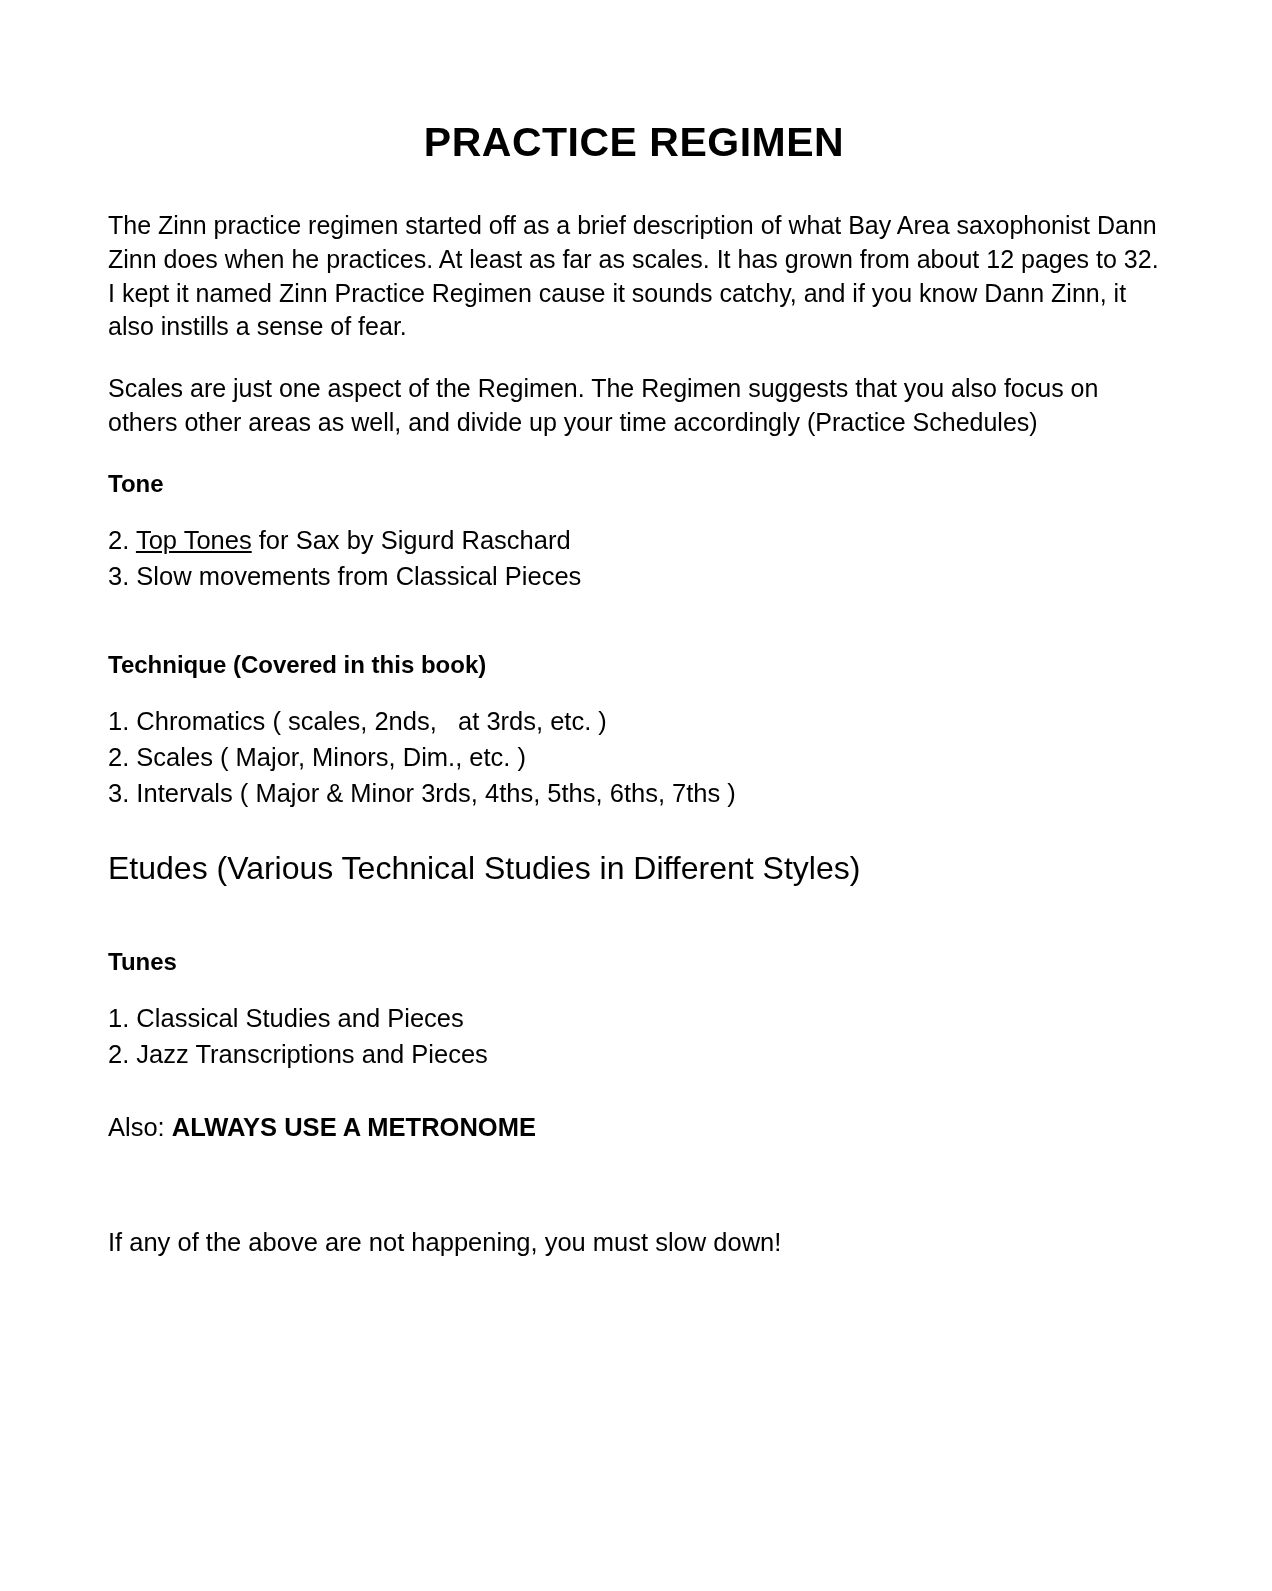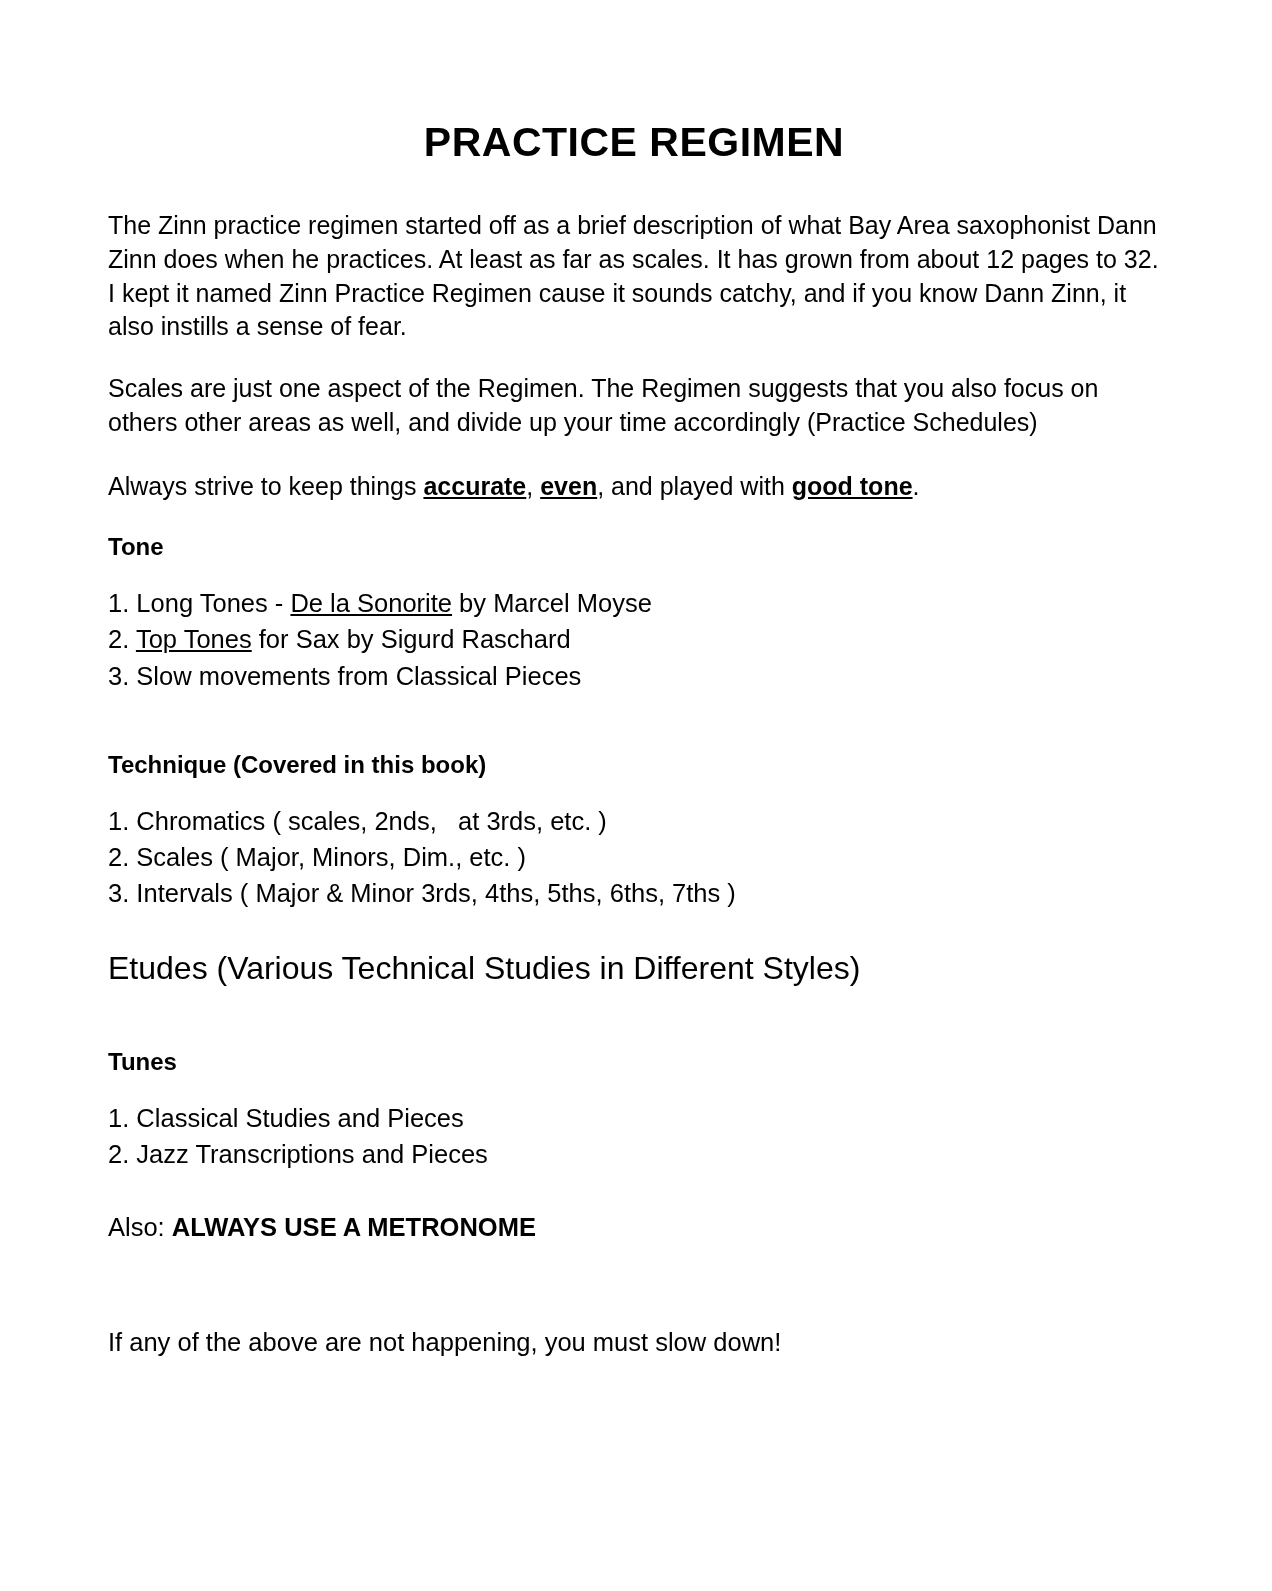--- a/index.html
+++ b/index.html
@@ -90,26 +90,24 @@
 <body>
 
 <div class="page">
 
   <h1 class="doc-title">PRACTICE REGIMEN</h1>
 
   <p class="para">The Zinn practice regimen started off as a brief description of what Bay Area saxophonist Dann Zinn does when he practices. At least as far as scales. It has grown from about 12 pages to 32. I kept it named Zinn Practice Regimen cause it sounds catchy, and if you know Dann Zinn, it also instills a sense of fear.</p>
 
   <p class="para tight">Scales are just one aspect of the Regimen. The Regimen suggests that you also focus on others other areas as well, and divide up your time accordingly (Practice Schedules)</p>
 
-  <p class="para"><span>Always strive to keep things </span><b class="bold-u">accurate</b><span>, </span><b class="bold-u">even</b><span>, and played with </span><b class="bold-u">good tone</b><span>.</span></p>
 
   <h2 class="section">Tone</h2>
 
   <ol class="list">
-    <li><span class="num">1.</span><span> Long Tones - </span><u class="title-ref">De la Sonorite</u><span> by Marcel Moyse</span></li>
     <li><span class="num">2.</span><span> </span><u class="title-ref">Top Tones</u><span> for Sax by Sigurd Raschard</span></li>
     <li><span class="num">3.</span><span> Slow movements from Classical Pieces</span></li>
   </ol>
 
   <h2 class="section gap-top">Technique (Covered in this book)</h2>
 
   <ol class="list">
     <li><span class="num">1.</span><span> Chromatics ( scales, 2nds,   at 3rds, etc. )</span></li>
     <li><span class="num">2.</span><span> Scales ( Major, Minors, Dim., etc. )</span></li>
     <li><span class="num">3.</span><span> Intervals ( Major &amp; Minor 3rds, 4ths, 5ths, 6ths, 7ths )</span></li>

